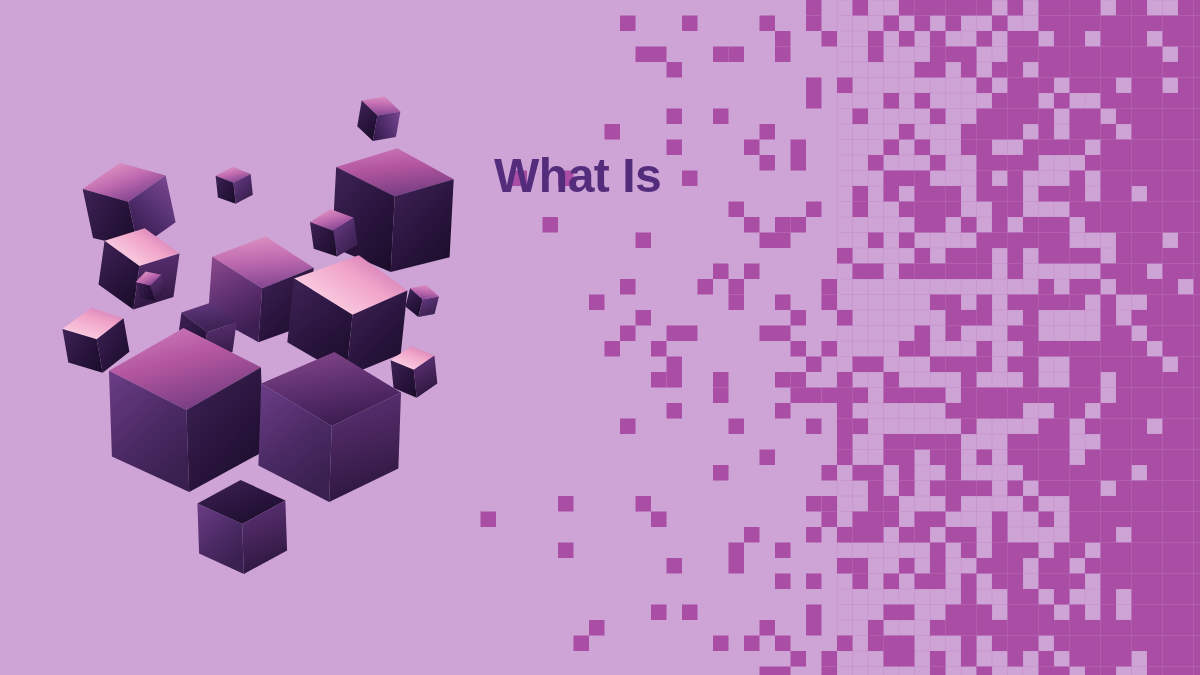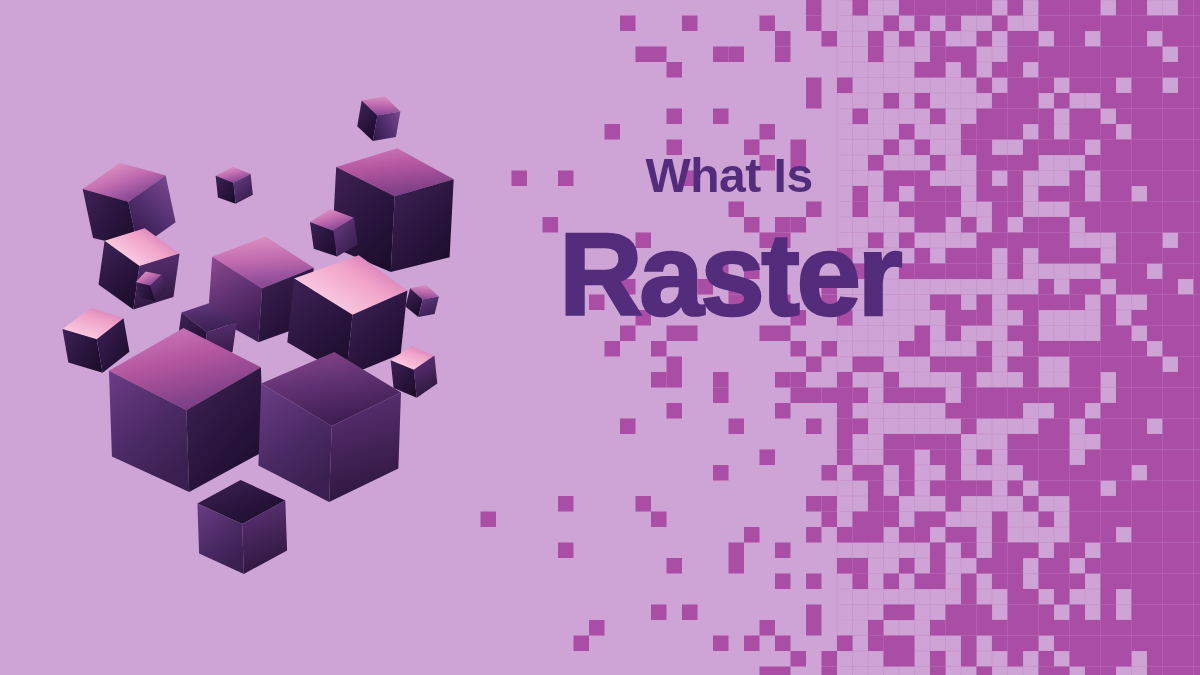--- a/index.html
+++ b/index.html
@@ -7,21 +7,20 @@
     padding: 0;
     background: #ffffff;
   }
   #stage {
     position: relative;
     width: 1200px;
     height: 675px;
     overflow: hidden;
     background: #cea3d5;
     font-family: "Liberation Sans", sans-serif;
-    text-align: center;
   }
 
   
   #raster-pattern {
     position: absolute;
     inset: 0;
     width: 1200px;
     height: 675px;
     pointer-events: none;
   }
@@ -1107,16 +1106,15 @@
         <rect x="1131.5" y="682" width="15.5" height="15.5"></rect>
         <rect x="1162.5" y="682" width="15.5" height="15.5"></rect>
         <rect x="1178" y="682" width="15.5" height="15.5"></rect>
         <rect x="1193.5" y="682" width="15.5" height="15.5"></rect>
         <rect x="1209" y="682" width="15.5" height="15.5"></rect>
       </g>
     </svg>
 
   <div id="headline-block">
     <div class="eyebrow">What Is</div>
-    <div class="title-line">Raster</div>
   </div>
 
 </div>
 
 </body></html>

